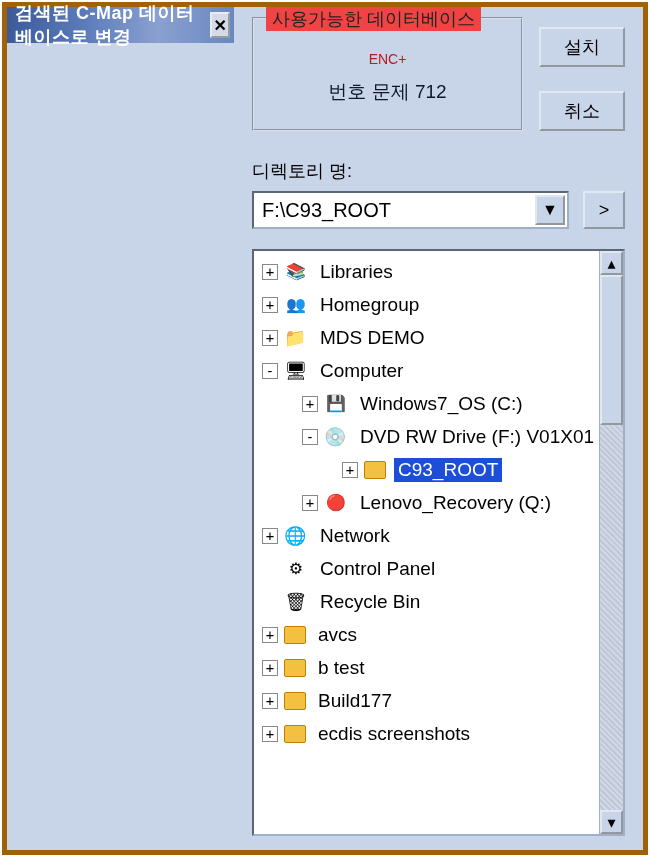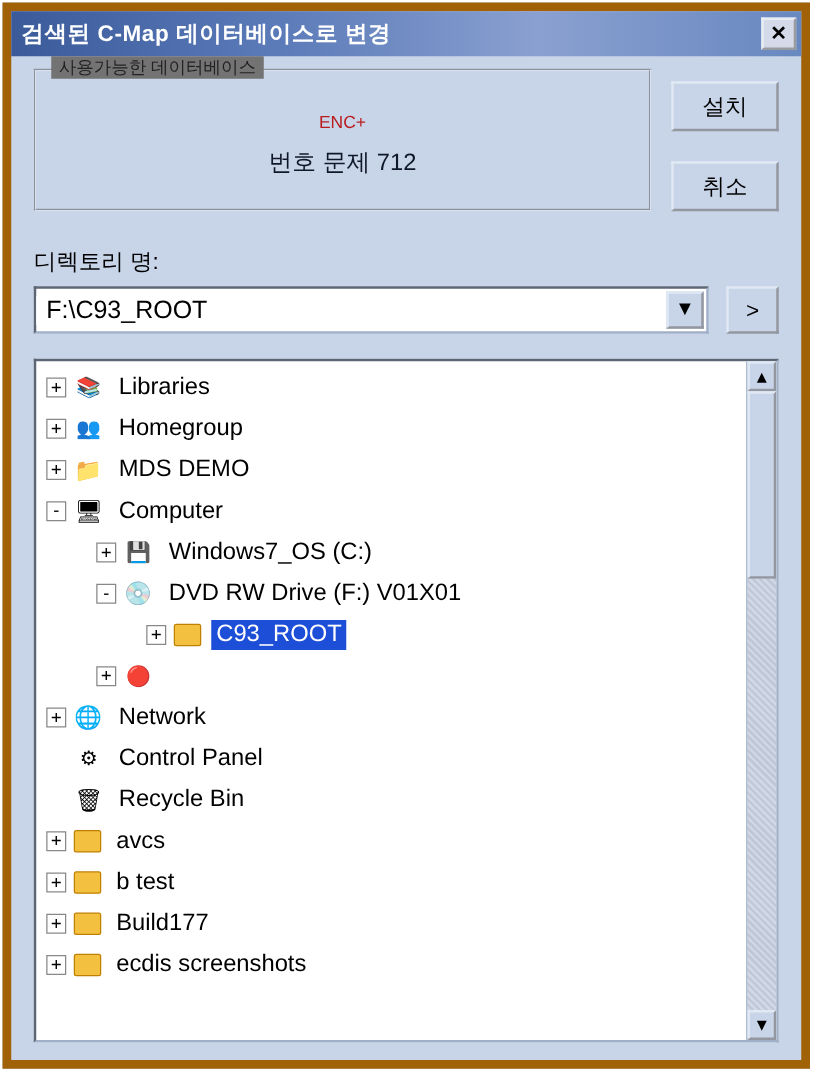--- a/index.html
+++ b/index.html
@@ -7,24 +7,24 @@
       font-family: "Segoe UI", Tahoma, Arial, sans-serif;
       background: #fff;
       width: 650px;
       height: 857px;
       overflow: hidden;
     }
     .window {
       width: 646px;
       height: 853px;
       margin: 2px;
-      border: 7px solid #a16207;
-      background: #c8d4e8;
-      display: flex;
-      flex-direction: column;
+      border: 5px solid #a16207;
+      background: #c8d4e8;
+      display: flex;
+      flex-direction: row;
     }
     .titlebar {
       height: 36px;
       background: linear-gradient(to right, #3a5a9a, #5a7ab8, #8aa0d0, #6888c0);
       display: flex;
       align-items: center;
       justify-content: space-between;
       padding: 0 4px 0 8px;
     }
     .titlebar-title {
@@ -60,23 +60,23 @@
       flex: 1;
       border: 2px groove #d8e0f0;
       position: relative;
       padding: 18px 8px 24px 8px;
       text-align: center;
     }
     .groupbox-legend {
       position: absolute;
       top: -12px;
       left: 12px;
-      background: #737373;
+      background: #ef4444;
       padding: 0 6px;
-      font-size: 14px;
+      font-size: 18px;
       color: #222;
     }
     .groupbox-line1 {
       font-size: 14px;
       color: #b91c1c;
       margin-top: 14px;
       margin-bottom: 12px;
     }
     .groupbox-line2 {
       font-size: 19px;
@@ -323,20 +323,21 @@
           <div class="tree-row">
             <span class="indent" style="width: 80px;"></span>
             <span class="expander">+</span>
             <span class="node-icon folder-icon"></span>
             <span class="node-label selected">C93_ROOT</span>
           </div>
           <div class="tree-row">
             <span class="indent" style="width: 40px;"></span>
             <span class="expander">+</span>
             <span class="node-icon recovery-icon"></span>
+            <span class="node-label">Lenovo_Recovery (Q:)</span>
           </div>
           <div class="tree-row">
             <span class="indent" style="width: 0px;"></span>
             <span class="expander">+</span>
             <span class="node-icon globe-icon"></span>
             <span class="node-label">Network</span>
           </div>
           <div class="tree-row">
             <span class="indent" style="width: 0px;"></span>
             <span class="expander-blank"></span>

